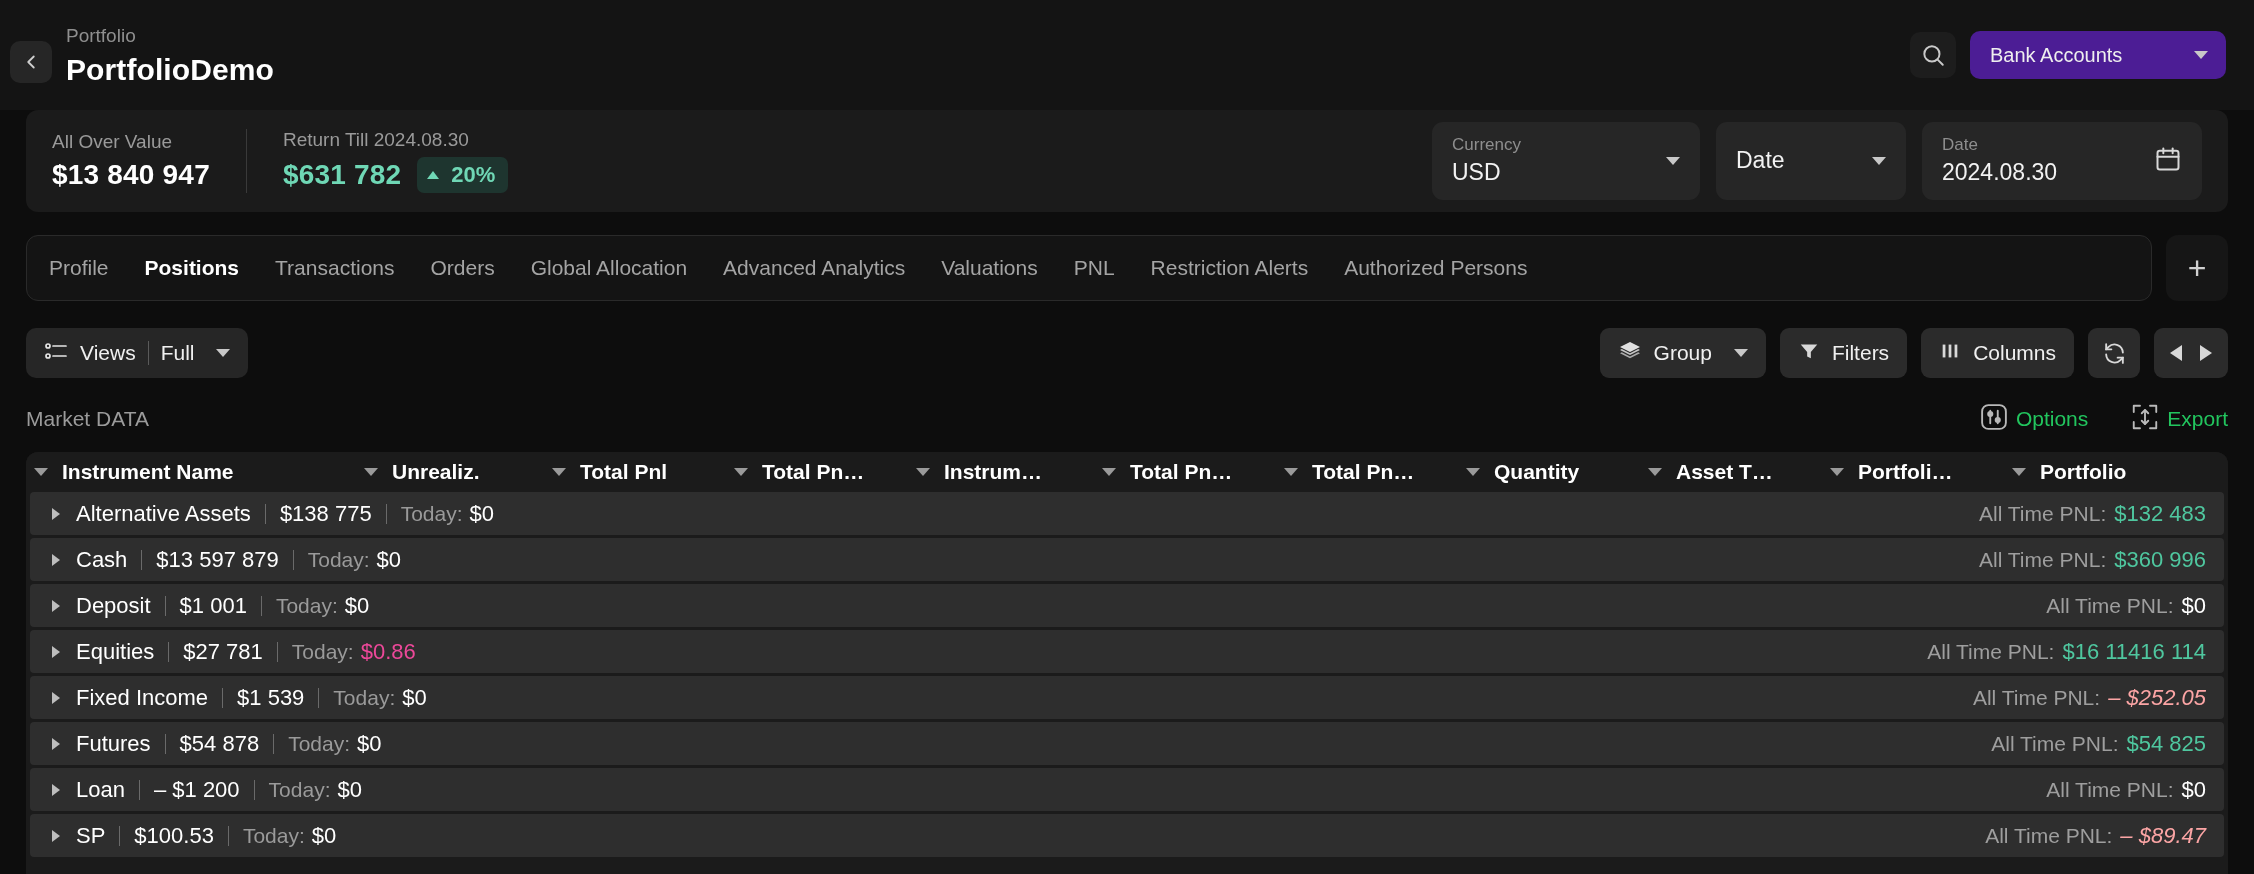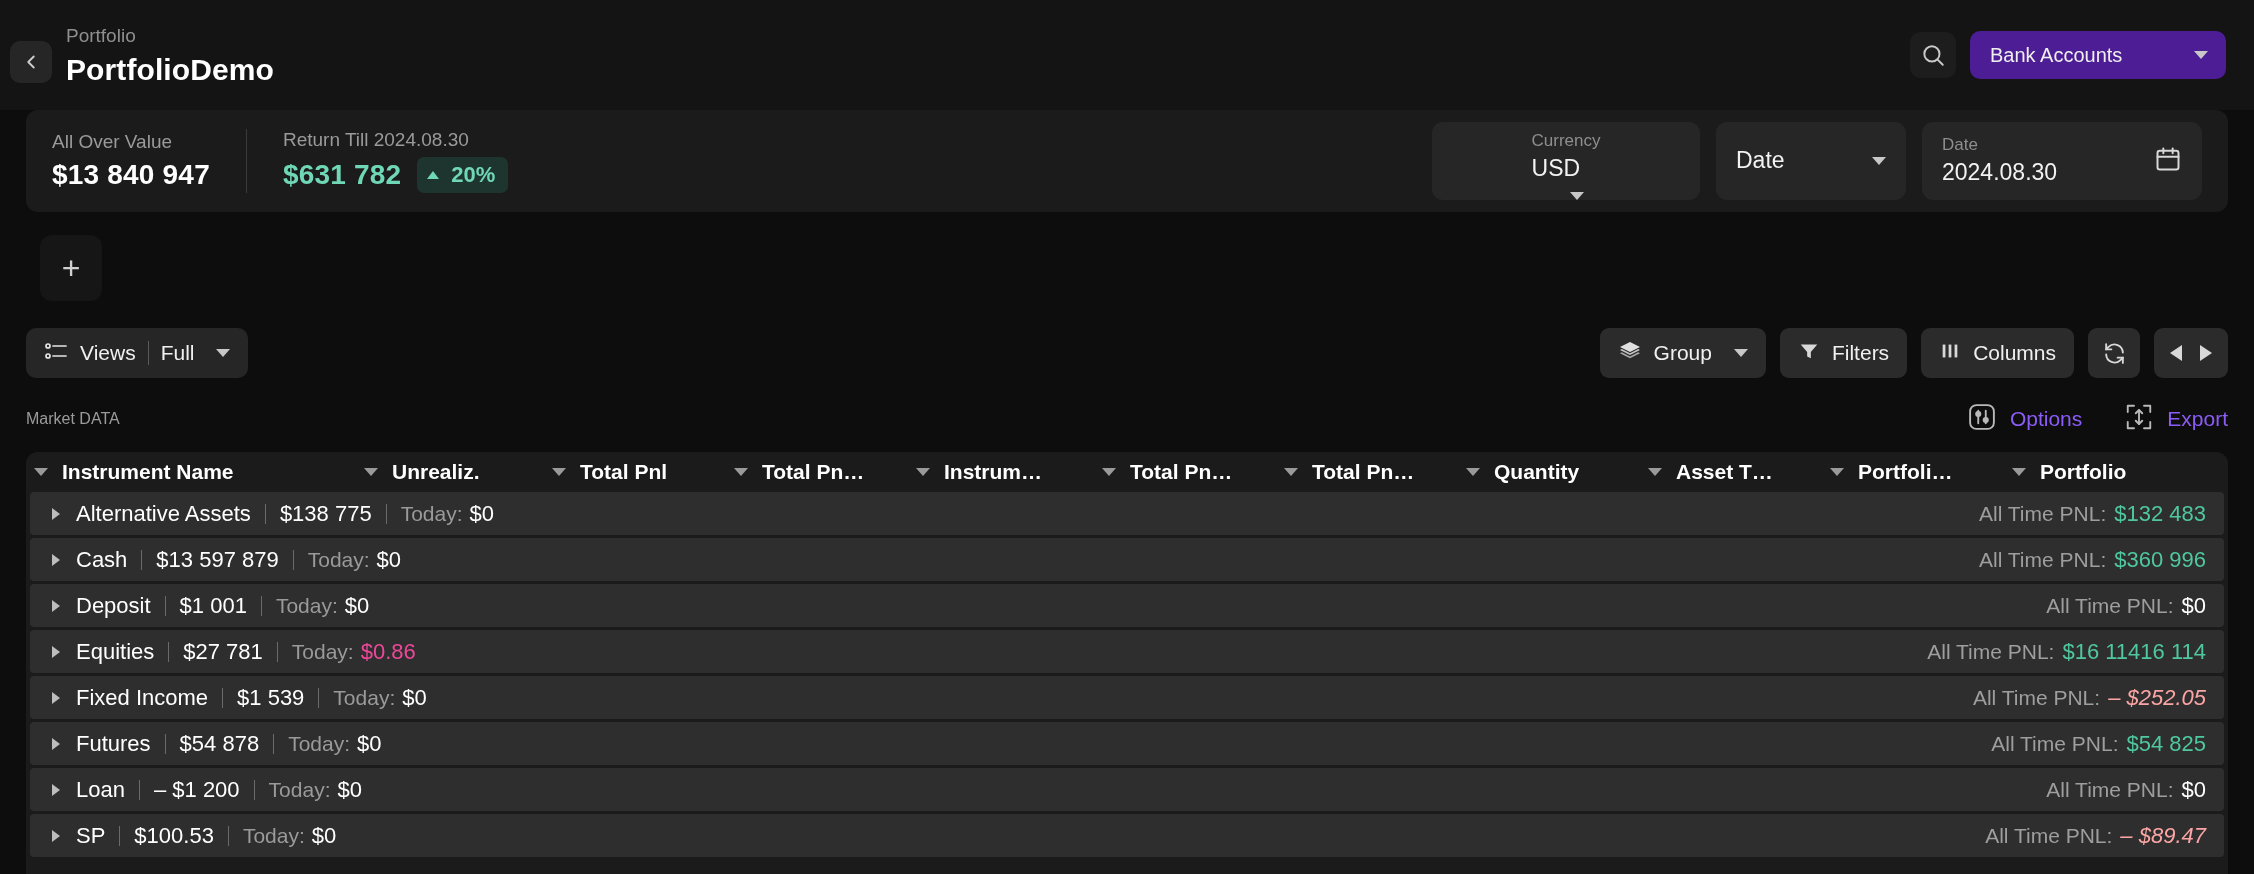--- a/index.html
+++ b/index.html
@@ -55,21 +55,21 @@
     padding: 5px 13px 5px 10px; font-size: 22px; font-weight: 600;
     display: flex; align-items: center; gap: 12px;
   }
   .chip .up { width:0;height:0;border-left:6px solid transparent;border-right:6px solid transparent;border-bottom:8px solid #6fd7b5; }
   .summary-spacer { flex: 1 1 auto; }
   .field-box {
     height: 78px; border-radius: 11px; background: #262626;
     display: flex; align-items: center; padding: 0 20px; margin-left: 16px;
     position: relative;
   }
-  .field-box.currency { width: 268px; flex-direction: column; }
+  .field-box.currency { width: 268px; }
   .field-box.datesel  { width: 190px; }
   .field-box.dateval  { width: 280px; }
   .field-inner { display: flex; flex-direction: column; justify-content: center; flex: 1 1 auto; }
   .field-label { font-size: 17px; color: #8e8e8e; line-height: 1.35; }
   .field-value { font-size: 23px; color: #f2f2f2; line-height: 1.35; }
   .field-value.solo { font-size: 23px; }
   .cal-icon { color: #d8d8d8; }
 
   
   .tabsrow { display: flex; align-items: center; padding: 0 26px; margin-top: 18px; flex: 0 0 76px; }
@@ -93,23 +93,23 @@
   .vdiv { width: 1px; height: 24px; background: #5a5a5a; }
   .toolbar-spacer { flex: 1 1 auto; }
   .tb-btn {
     height: 50px; background: #2b2b2b; border-radius: 9px; display: flex; align-items: center;
     padding: 0 18px; gap: 12px; font-size: 21px; color: #f0f0f0; margin-left: 14px;
   }
   .tb-btn.sq { width: 52px; padding: 0; justify-content: center; }
 
   
   .mdrow { display: flex; align-items: center; padding: 0 26px; flex: 0 0 66px; }
-  .md-label { font-size: 16px; color: #9b9b9b; }
+  .md-label { font-size: 21px; color: #9b9b9b; }
   .md-spacer { flex: 1 1 auto; }
-  .md-act { display: flex; align-items: center; gap: 13px; font-size: 21px; color: #8b5cf6; margin-left: 42px; }
+  .md-act { display: flex; align-items: center; gap: 7px; font-size: 21px; color: #22c55e; margin-left: 42px; }
 
   
   .table { margin: 0 26px; background: #1b1b1b; border-radius: 12px 12px 0 0; flex: 1 1 auto; overflow: hidden; }
   .thead { height: 40px; display: flex; align-items: center; background: #1b1b1b; padding-left: 8px; }
   .th { display: flex; align-items: center; gap: 14px; font-size: 21px; font-weight: 700; color: #ffffff; white-space: nowrap; }
   .th .sort { width:0;height:0;border-left:7px solid transparent;border-right:7px solid transparent;border-top:8px solid #9a9a9a; }
   .rows { display: flex; flex-direction: column; gap: 3px; padding: 0 4px; }
   .row {
     height: 43px; background: #2e2e2e; border-radius: 4px; display: flex; align-items: center;
     padding: 0 18px 0 22px;
@@ -197,20 +197,32 @@
             <rect x="3" y="5" width="18" height="16" rx="2"></rect>
             <line x1="3" y1="10" x2="21" y2="10"></line>
             <line x1="8" y1="3" x2="8" y2="7"></line>
             <line x1="16" y1="3" x2="16" y2="7"></line>
           </svg>
       </span>
     </div>
   </div>
 
   <div class="tabsrow">
+    <div class="tabs">
+      <div class="tab">Profile</div>
+      <div class="tab active">Positions</div>
+      <div class="tab">Transactions</div>
+      <div class="tab">Orders</div>
+      <div class="tab">Global Allocation</div>
+      <div class="tab">Advanced Analytics</div>
+      <div class="tab">Valuations</div>
+      <div class="tab">PNL</div>
+      <div class="tab">Restriction Alerts</div>
+      <div class="tab">Authorized Persons</div>
+    </div>
     <div class="tab-add">+</div>
   </div>
 
   <div class="toolbar">
     <div class="views-pill">
       <span>
         <svg width="24" height="22" viewBox="0 0 24 22" fill="none" stroke="#e6e6e6" stroke-width="1.7" stroke-linecap="round">
             <circle cx="4" cy="6" r="2"></circle>
             <circle cx="4" cy="16" r="2"></circle>
             <line x1="9" y1="6" x2="22" y2="6"></line>

